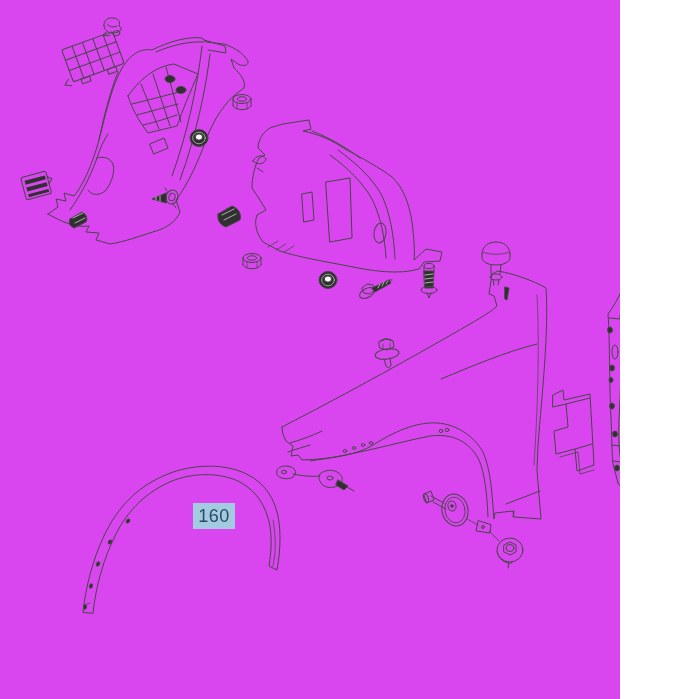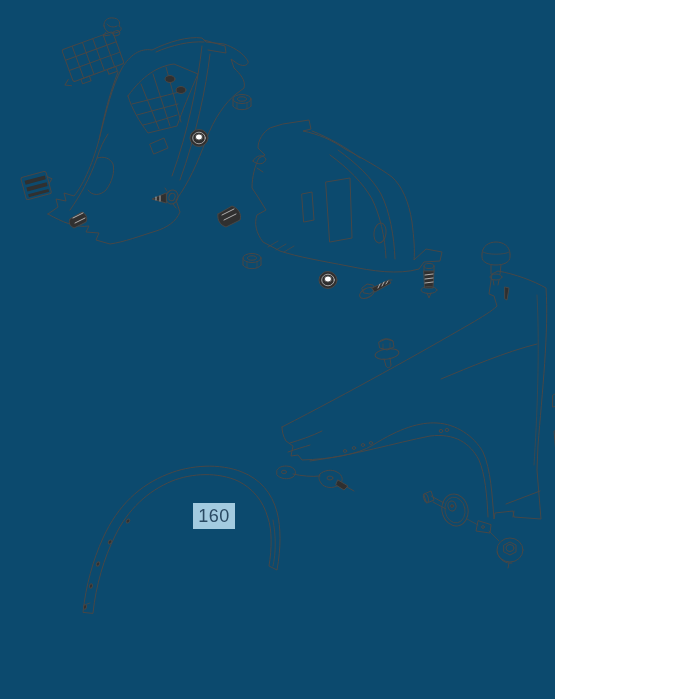--- a/index.html
+++ b/index.html
@@ -1,19 +1,19 @@
 <!DOCTYPE html>
 <html><head>
 <meta charset="utf-8">
 <style>
   html,body{margin:0;padding:0;background:#ffffff;}
   .stage{
     position:relative;
-    width:555px;height:699px;
-    background:#0c4a6e;
+    width:620px;height:699px;
+    background:#d946ef;
     font-family:"Liberation Sans", sans-serif;
     overflow:hidden;
   }
   .stage svg{position:absolute;left:0;top:0;}
   .part-label{
     position:absolute;
     display:flex;align-items:center;justify-content:center;
     font-size:18px;
     letter-spacing:0.5px;
     cursor:pointer;

